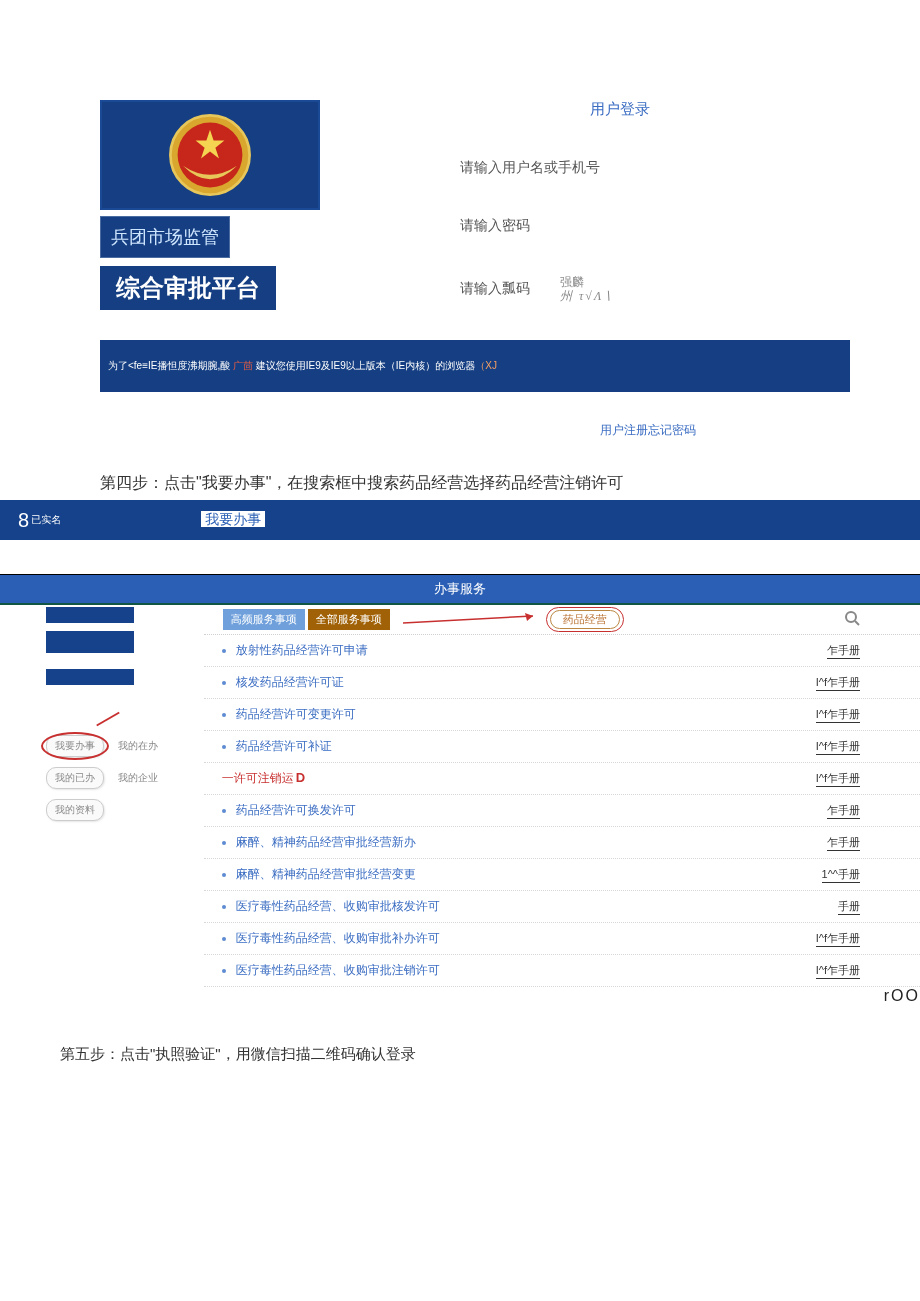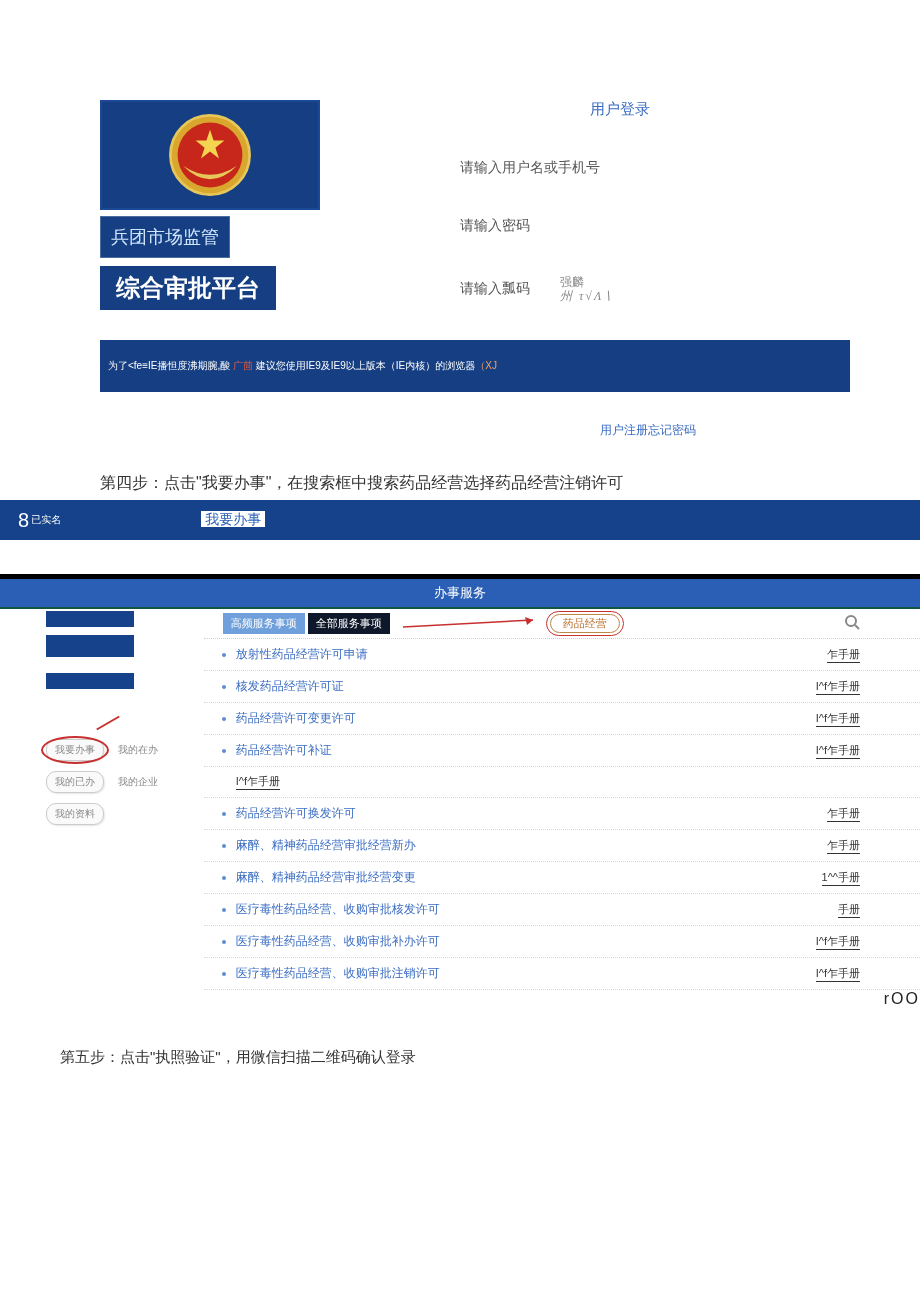--- a/index.html
+++ b/index.html
@@ -28,36 +28,36 @@
 
   .step4 { font-size:16px; margin:20px 0 6px 100px; }
 
   .work-header { display:flex; align-items:center; background:#15428b; color:#fff; height:40px; padding-left:18px; }
   .work-header .num { font-size:20px; margin-right:2px; }
   .work-header .sub { font-size:10px; }
   .work-tab { color:#2a5fb5; background:#fff; margin-left:140px; font-size:14px; padding:0 4px; align-self:flex-start; margin-top:2px;}
   .work-tab-wrap{ display:inline-block;}
 
   .work-body { }
-  .service-title { background:#2a5fb5; color:#fff; text-align:center; font-size:13px; padding:5px 0; margin:34px 0 2px 0; border-top:5px solid #000000; border-bottom:2px solid #154; }
+  .service-title { background:#2a5fb5; color:#fff; text-align:center; font-size:13px; padding:5px 0; margin:34px 0 2px 0; border-top:1px solid #000000; border-bottom:2px solid #154; }
   .service-row { display:flex; }
   .side-col { width:210px; padding-left:46px; }
   .side-stub { width:88px; height:16px; background:#15428b; margin-bottom:8px; }
   .side-stub.thick { height:22px; }
   .side-buttons { margin-top:50px; font-size:10px; color:#888; }
   .side-row { display:flex; align-items:center; gap:14px; margin-bottom:10px; }
   .pill { border:1px solid #ccc; border-radius:10px; padding:3px 8px; font-size:10px; color:#8a8a8a; box-shadow:1px 1px 2px rgba(0,0,0,0.1); background:#fafafa; position:relative; display:inline-block; text-align:center; min-width:54px; }
   .pill.circled::before { content:""; position:absolute; left:-6px; top:-4px; right:-6px; bottom:-4px; border:2px solid #c83030; border-radius:50%; pointer-events:none; }
   .pill.circled::after { content:""; position:absolute; right:-18px; top:-18px; width:26px; border-top:2px solid #c83030; transform:rotate(-30deg); }
 
   .main-col { flex:1; position:relative; }
   .filter-row { padding:2px 0 4px 0; display:flex; align-items:center; gap:3px; border-bottom:1px dotted #d0d0d0; }
   .filter-btn { font-size:11px; padding:3px 8px; color:#fff; }
   .filter-btn.blue { background:#6fa0db; }
-  .filter-btn.gray { background:#0f172a; }
+  .filter-btn.gray { background:#a16207; }
   .arrow-svg { margin-left:10px; }
   .tag { border:1px solid #b84; border-radius:12px; padding:1px 12px; font-size:11px; color:#b87030; position:relative; margin-left:4px; display:inline-block; }
   .tag::before { content:""; position:absolute; left:-5px; top:-4px; right:-5px; bottom:-4px; border:1.5px solid #c83030; border-radius:14px; pointer-events:none; }
   .search-ico { margin-left:auto; margin-right:60px; color:#888; font-size:15px; }
   .item-list { }
   .item-row { display:flex; align-items:center; padding:7px 0; border-bottom:1px dotted #d8d8d8; }
   .item-row .dot { width:4px; height:4px; background:#5b8bd0; border-radius:50%; margin:0 10px 0 18px; flex-shrink:0; }
   .item-row .title { color:#3a6cc2; font-size:12px; flex:1; }
   .item-row .title.red { color:#c83030; }
   .item-row .manual { font-size:11px; border-bottom:1.5px solid #333; margin-right:60px; white-space:nowrap; }
@@ -169,20 +169,21 @@
             <span class="title">药品经营许可变更许可</span>
             <span class="manual">I^f乍手册</span>
           </div>
           <div class="item-row">
             <span class="dot"></span>
             <span class="title">药品经营许可补证</span>
             <span class="manual">I^f乍手册</span>
           </div>
           <div class="item-row special">
             <span class="dot"></span>
+            <span class="title red">一许可注销运<span class="sq">D</span></span>
             <span class="manual">I^f乍手册</span>
           </div>
           <div class="item-row">
             <span class="dot"></span>
             <span class="title">药品经营许可换发许可</span>
             <span class="manual">乍手册</span>
           </div>
           <div class="item-row">
             <span class="dot"></span>
             <span class="title">麻醉、精神药品经营审批经营新办</span>

